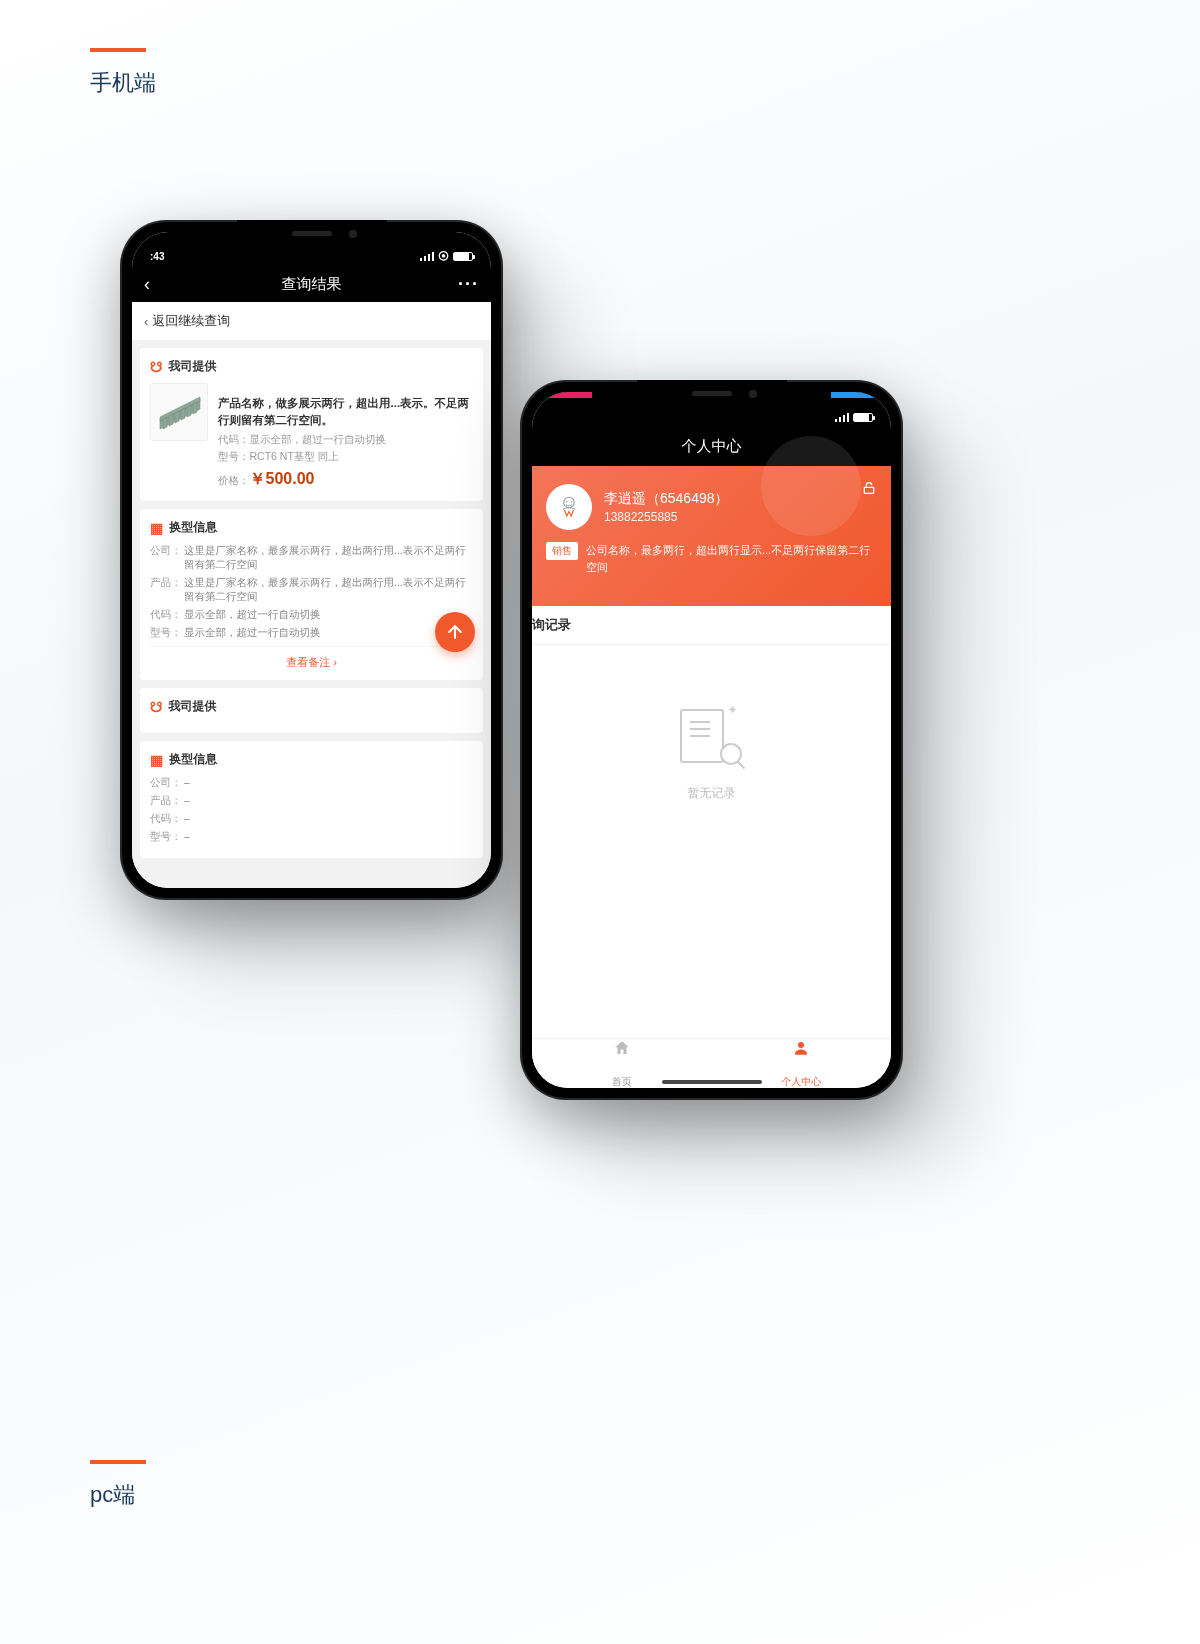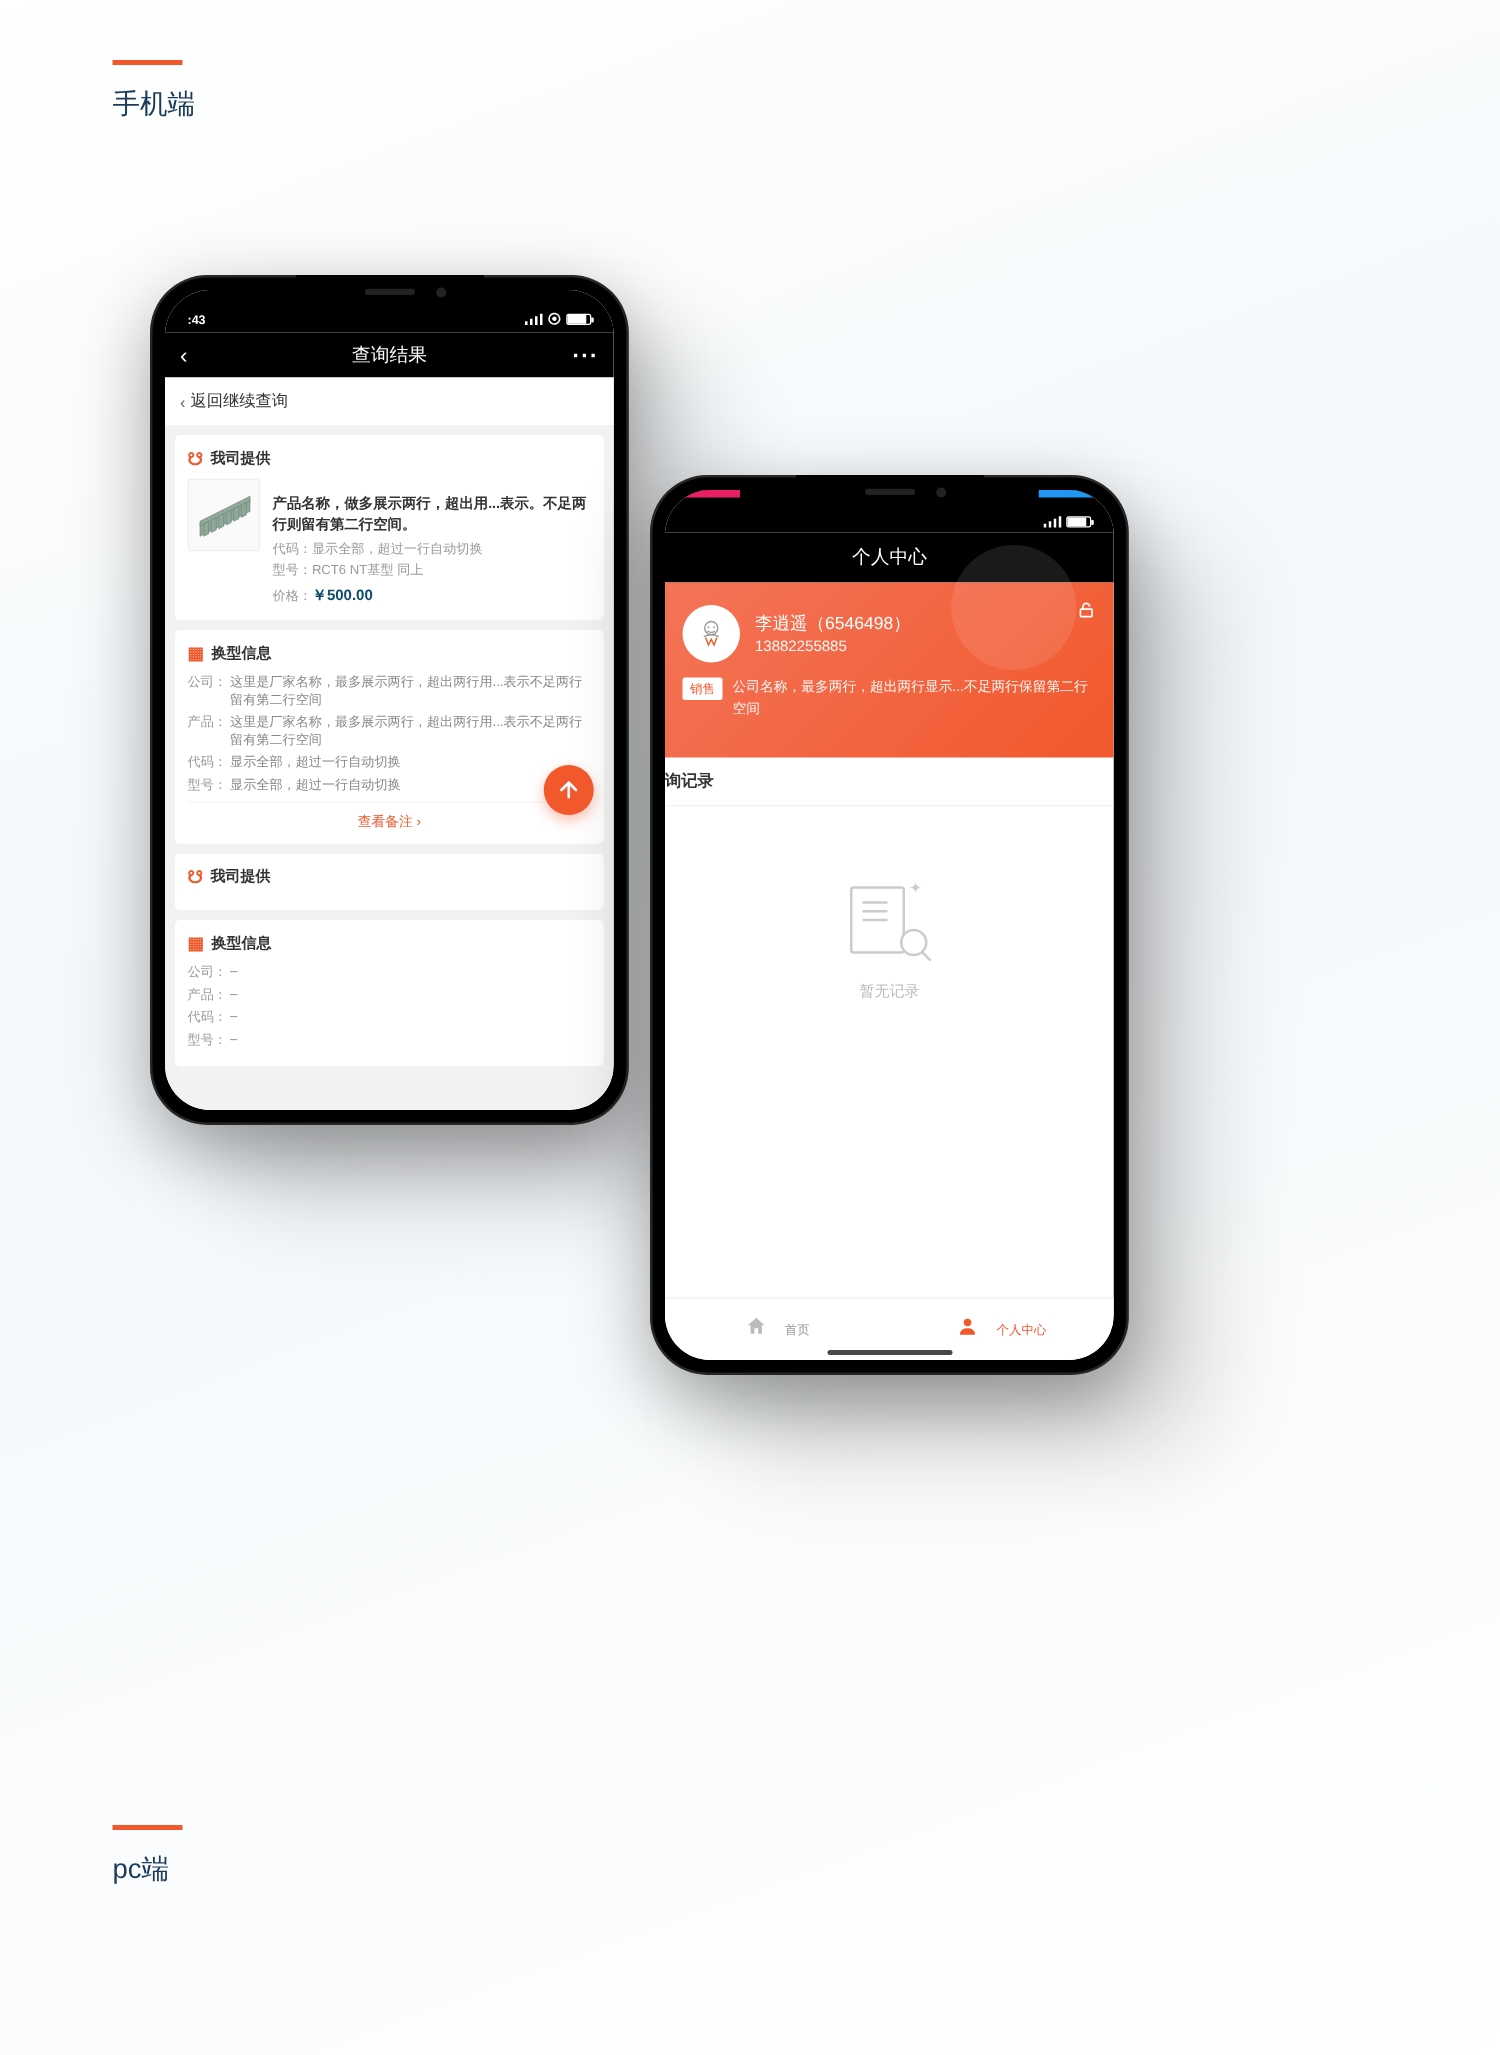--- a/index.html
+++ b/index.html
@@ -40,21 +40,21 @@
 .back-row .chev { margin-right:4px; color:#666; }
 .card { background:#fff; margin: 0 8px 8px; border-radius:4px; padding: 10px; font-size:11px; }
 .sect-hdr { display:flex; align-items:center; gap:6px; color:#333; font-weight:600; margin-bottom:8px; font-size:12px; }
 .sect-hdr .orange-icon { color:#f1582c; font-size:14px; }
 .prod-row { display:flex; gap:10px; }
 .prod-img { width:58px; height:58px; background:#fafafa; border:1px solid #eee; border-radius:3px; display:flex; align-items:center; justify-content:center; flex-shrink:0; }
 .prod-info { flex:1; line-height:1.5; }
 .prod-title { font-weight:600; color:#333; font-size:11.5px;margin-top:12px; }
 .meta-line { color:#999; font-size:10.5px; margin-top:2px; }
 .meta-line .k { color:#999; }
-.price { color:#0c4a6e; font-weight:600; font-size:12px; }
+.price { color:#c2410c; font-weight:600; font-size:16px; }
 .transform-sect .line { color:#999; font-size:10.5px; margin:4px 0; display:flex; }
 .transform-sect .line .k { color:#999; width:34px; flex-shrink:0; }
 .transform-sect .line .v { color:#888; flex:1; }
 .view-note { text-align:center; color:#f1582c; font-size:11px; padding-top:8px; margin-top:6px; border-top:1px solid #f5f5f5; }
 .fab { position:absolute; right:16px; top:310px; width:40px; height:40px; border-radius:50%; background:#f1582c; color:#fff; display:flex; align-items:center; justify-content:center; box-shadow:0 4px 10px rgba(241,88,44,.4); z-index:5; }
 .logo-ph { width:40px; height:40px; border:3px solid #f1582c; border-radius:6px; position:relative; }
 .logo-ph::before, .logo-ph::after { content:""; position:absolute; background:#f1582c; }
 .logo-ph::before { width:3px; height:24px; left:10px; top:8px; border-radius:2px; }
 .logo-ph::after { width:3px; height:24px; right:10px; top:8px; border-radius:2px; }
 
@@ -78,21 +78,21 @@
 .company-txt { flex:1; line-height:1.5; opacity:.95; }
 .record-hdr { padding:10px 0 10px 0; font-size:13px; font-weight:600; color:#333; border-bottom:1px solid #f0f0f0; }
 .empty { text-align:center; padding:60px 0; color:#bbb; font-size:12px; }
 .empty .eimg { width:64px; height:64px; margin:0 auto 16px; position:relative; }
 .empty .doc { width:44px; height:54px; border:2px solid #ccc; border-radius:3px; position:absolute; left:0; top:4px; }
 .empty .doc::before { content:""; position:absolute; top:10px; left:8px; width:20px; height:2px; background:#ccc; box-shadow: 0 7px 0 #ccc, 0 14px 0 #ccc; }
 .empty .mag { width:22px; height:22px; border:2px solid #ccc; border-radius:50%; position:absolute; right:2px; bottom:4px; background:#fff; }
 .empty .mag::after { content:""; position:absolute; width:2px; height:10px; background:#ccc; bottom:-7px; right:-2px; transform:rotate(-45deg); }
 .empty .spark { position:absolute; top:-2px; right:6px; color:#ccc; font-size:12px; }
 .tabbar { position:absolute; bottom:0; left:0; right:0; height:50px; border-top:1px solid #eee; background:#fff; display:flex; }
-.tabbar .tab { flex:1; display:flex; flex-direction:row; align-items:center; justify-content:center; gap:14px; font-size:10px; color:#999; }
+.tabbar .tab { flex:1; display:flex; flex-direction:column; align-items:center; justify-content:center; gap:14px; font-size:10px; color:#999; }
 .tabbar .tab.active { color:#f1582c; }
 .tabbar .tab .ic { font-size:16px; }
 .home-ind { position:absolute; bottom:4px; left:50%; transform:translateX(-50%); width:100px; height:4px; background:#333; border-radius:2px; opacity:.9; }
 
 .connector-svg polygon { fill:#8fa89a; stroke:#6b8577; stroke-width:.5; }
 </style>
 </head>
 <body>
 
 <div class="section-marker top-marker">

